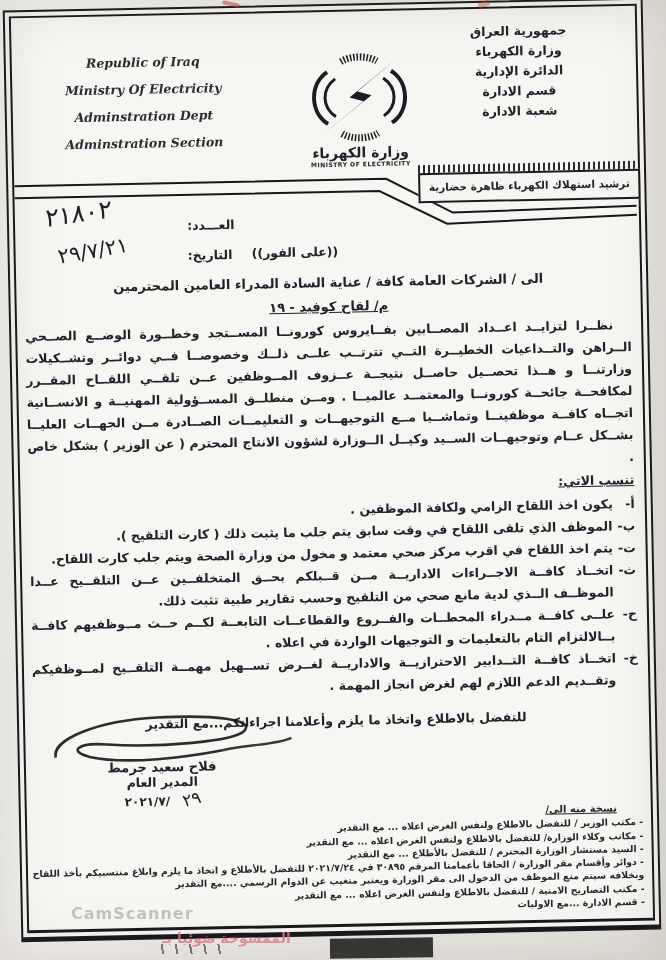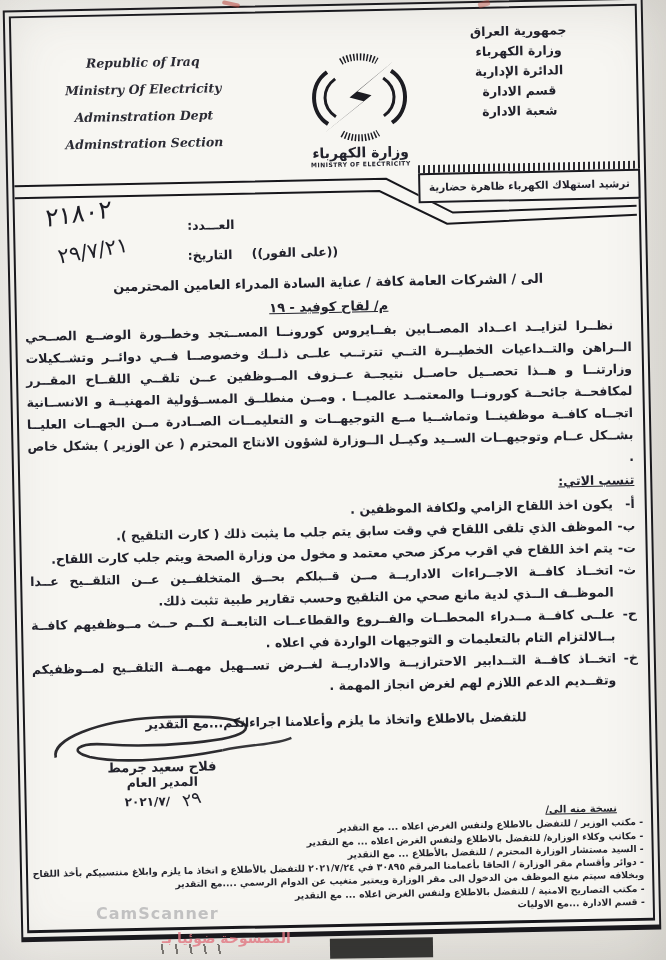--- a/index.html
+++ b/index.html
@@ -56,21 +56,21 @@
   .sig-mark{position:absolute;left:-4px;top:-6px;}
   .sig-name{padding-top:46px;font-size:13px;}
   .sig-title{font-size:12.5px;}
   .sig-date{font-size:12px;direction:ltr;}
   .sig-date .day{font-size:17px;font-weight:400;display:inline-block;transform:rotate(-14deg);margin-left:8px;}
 
   .cc{position:absolute;left:4px;right:8px;top:795px;text-align:right;font-weight:bold;
     font-size:9.3px;line-height:13.3px;color:#26262e;}
   .cc-head{font-size:10px;text-decoration:underline;margin-right:26px;margin-bottom:1px;}
 
-  .wm-brand{position:absolute;left:96px;top:904px;font-size:16px;font-weight:bold;
+  .wm-brand{position:absolute;left:71px;top:904px;font-size:16px;font-weight:bold;
     letter-spacing:1px;color:rgba(125,125,132,.42);}
   .wm-ar{position:absolute;left:162px;top:910px;font-size:14px;font-weight:bold;
     color:rgba(232,120,132,.8);direction:rtl;margin-top:20px;}
   .artifact{position:absolute;left:330px;top:938px;width:103px;height:20px;background:#343432;
     transform:rotate(-.8deg);}
   .ticks{position:absolute;left:150px;top:944px;width:72px;height:10px;opacity:.75;
     background:repeating-linear-gradient(80deg,transparent 0 12px,#55514d 12px 14px);}
   .red-mark{position:absolute;background:rgba(195,70,60,.55);border-radius:2px;}
   .r1{left:222px;top:2px;width:18px;height:4px;transform:rotate(12deg);}
   .r2{left:478px;top:1px;width:12px;height:6px;transform:rotate(-18deg);opacity:.8;}

